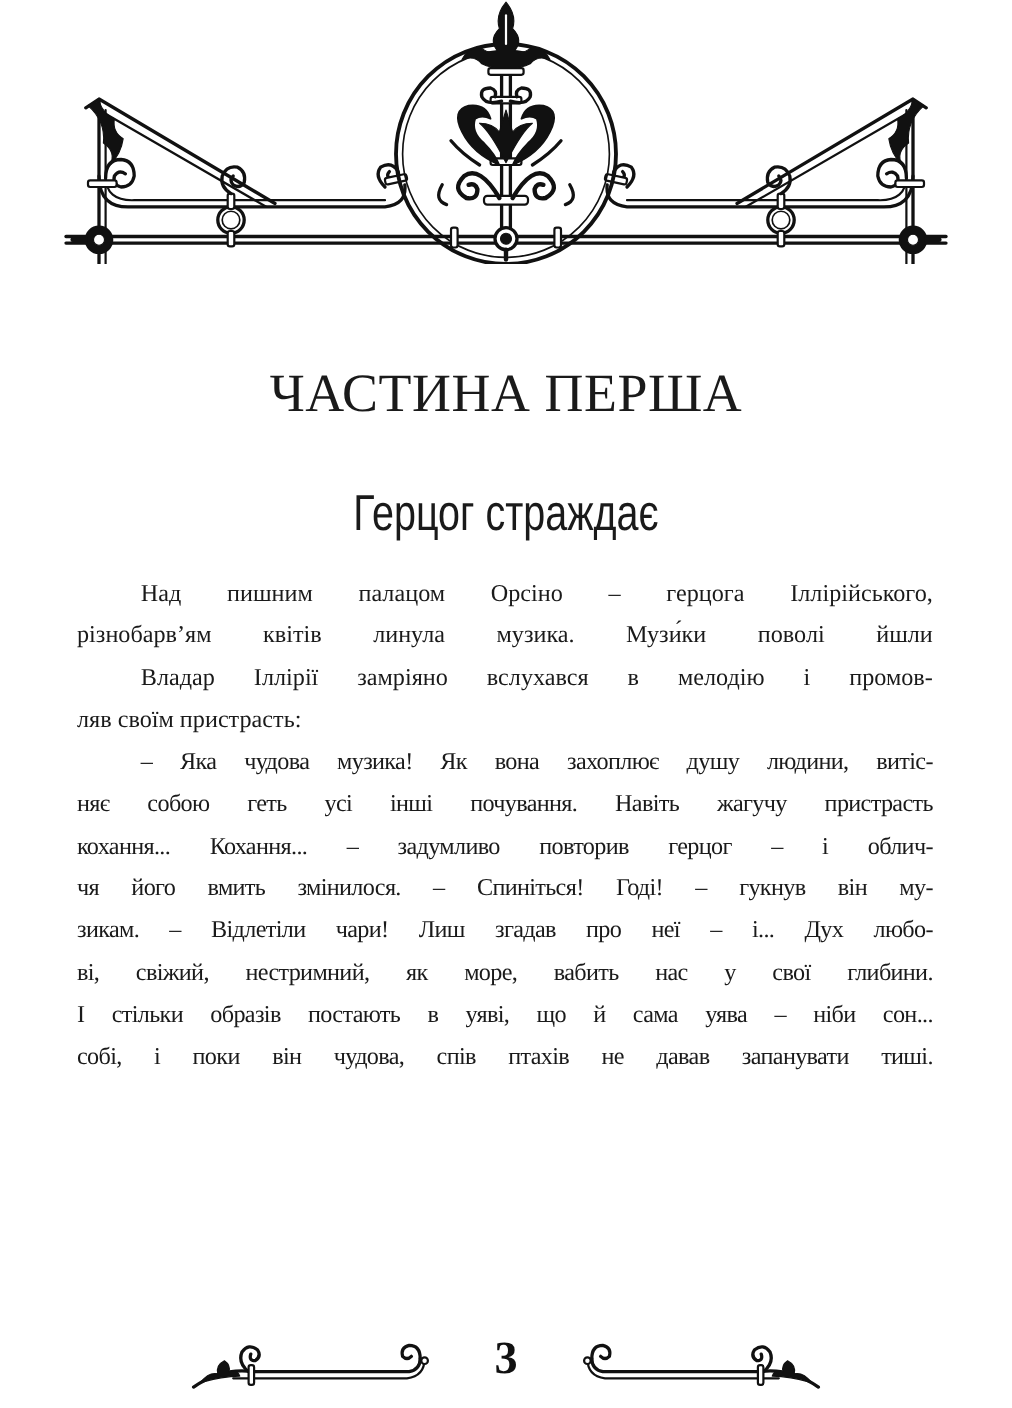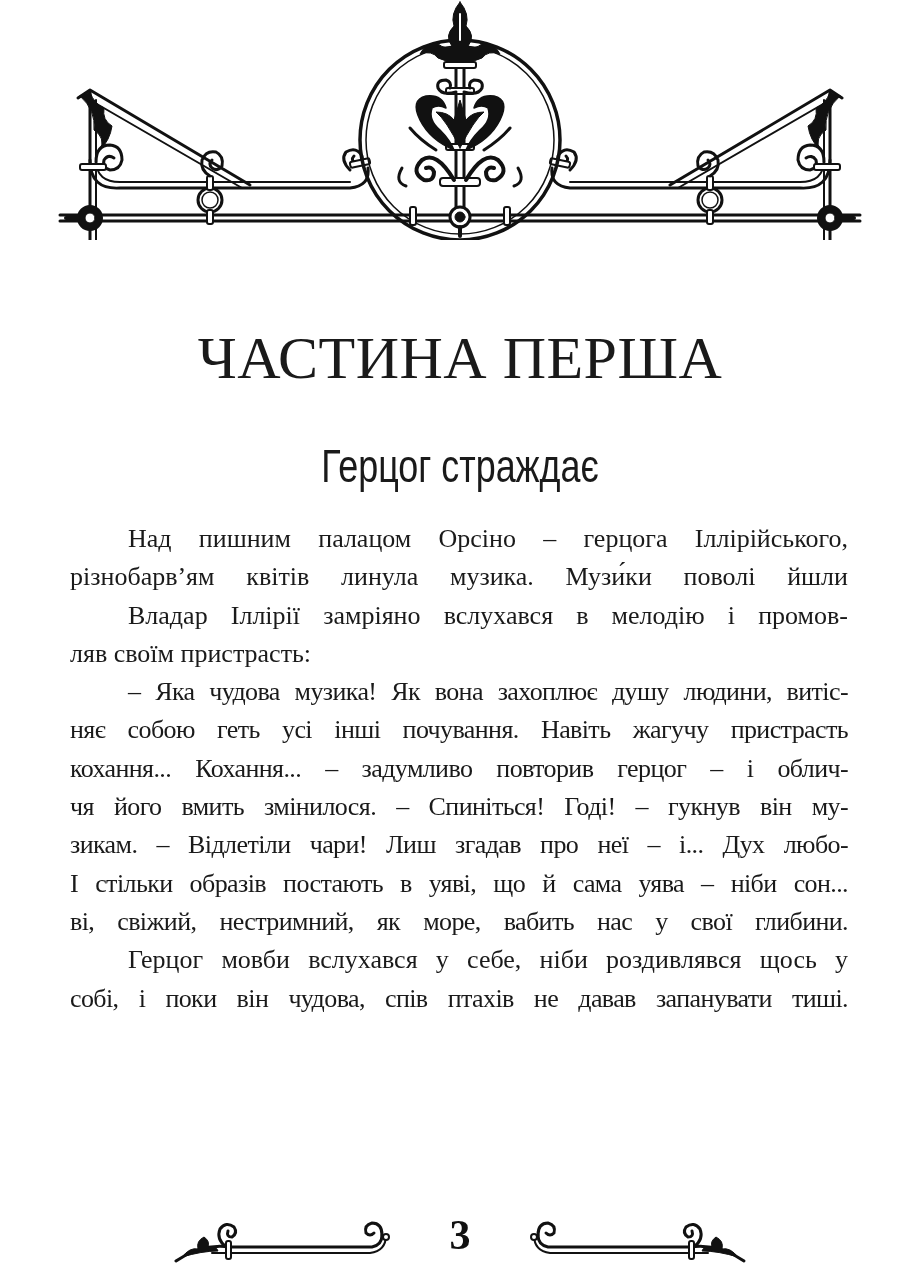--- a/index.html
+++ b/index.html
@@ -22,21 +22,21 @@
       width: 820px;
       height: 240px;
     }
     .part-title {
       position: absolute;
       left: 0;
       width: 920px;
       top: 328px;
       text-align: center;
       font-family: "Liberation Serif", serif;
-      font-size: 60px;
+      font-size: 49px;
       letter-spacing: 0.5px;
       line-height: 60px;
       color: #1a1a1a;
     }
     .chapter-title {
       position: absolute;
       left: 0;
       width: 920px;
       top: 438px;
       text-align: center;
@@ -46,21 +46,21 @@
       transform: scaleX(0.78);
       transform-origin: 460px 0;
       color: #1a1a1a;
     }
     .body-text {
       position: absolute;
       left: 70px;
       top: 520px;
       width: 778px;
       font-family: "Liberation Serif", serif;
-      font-size: 26px;
+      font-size: 22px;
       line-height: 38.3px;
       color: #1a1a1a;
     }
     .line {
       display: block;
       white-space: nowrap;
       text-align: justify;
       text-align-last: justify;
       height: 38.3px;
     }
@@ -214,23 +214,22 @@
 <div class="body-text">
   <span class="line indent">Над пишним палацом Орсіно – герцога Іллірійського,</span>
   <span class="line">різнобарв’ям квітів линула музика. Музи́ки поволі йшли</span>
   <span class="line indent">Владар Іллірії замріяно вслухався в мелодію і промов-</span>
   <span class="line last">ляв своїм пристрасть:</span>
   <span class="line indent condensed">– Яка чудова музика! Як вона захоплює душу людини, витіс-</span>
   <span class="line condensed">няє собою геть усі інші почування. Навіть жагучу пристрасть</span>
   <span class="line condensed">кохання... Кохання... – задумливо повторив герцог – і облич-</span>
   <span class="line condensed">чя його вмить змінилося. – Спиніться! Годі! – гукнув він му-</span>
   <span class="line condensed">зикам. – Відлетіли чари! Лиш згадав про неї – і... Дух любо-</span>
+  <span class="line condensed">ві, свіжий, нестримний, як море, вабить нас у свої глибини.</span>
   <span class="line condensed">І стільки образів постають в уяві, що й сама уява – ніби сон...</span>
-  <span class="line condensed">ві, свіжий, нестримний, як море, вабить нас у свої глибини.</span>
-  <span class="line indent">Герцог мовби вслухався у себе, ніби роздивлявся щось у</span>
   <span class="line condensed">собі, і поки він чудова, спів птахів не давав запанувати тиші.</span>
 </div>
 
 <div class="footer">
   <svg class="footer-orn-left" viewBox="0 0 220 50" xmlns="http://www.w3.org/2000/svg" fill="none" stroke="#111" stroke-linecap="round" stroke-linejoin="round">
     <path d="M4 44 Q30 26 58 30 L200 30 Q210 28 210 18" stroke-width="3"></path>
     <path d="M40 36 L198 36 Q214 34 214 18" stroke-width="2"></path>
     <path d="M210 18 Q210 6 200 6 Q192 8 194 16 Q198 20 202 16" stroke-width="3"></path>
     <circle cx="214" cy="20" r="3" fill="#fff" stroke-width="2"></circle>
     <path d="M54 30 Q44 22 48 12 Q54 4 62 10 Q66 16 60 20 Q54 20 56 14" stroke-width="3"></path>

